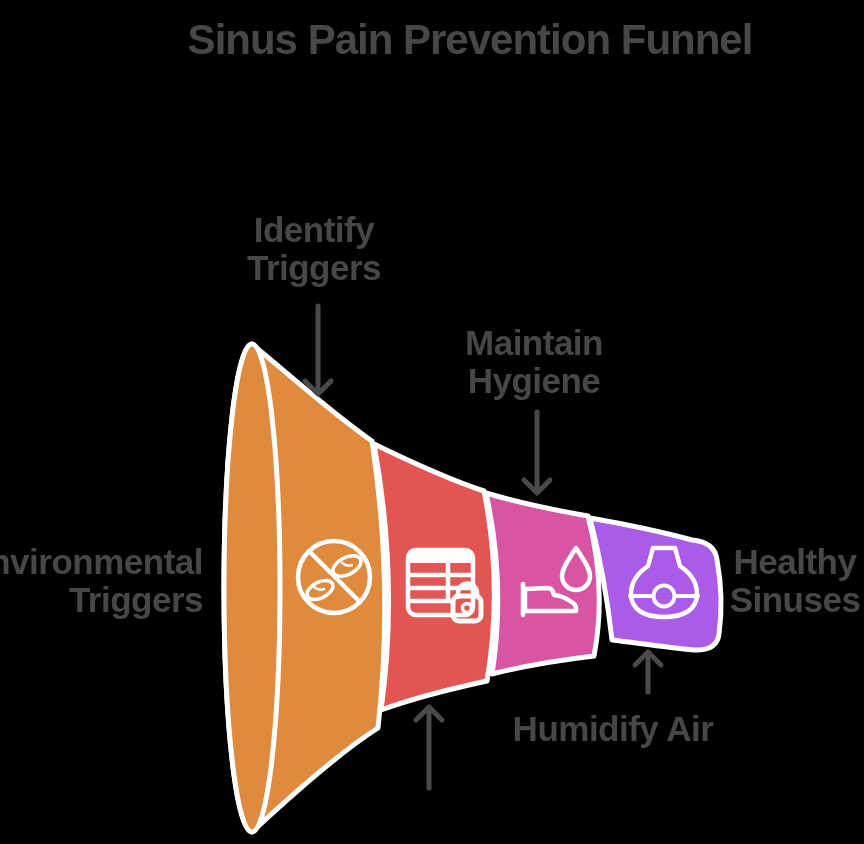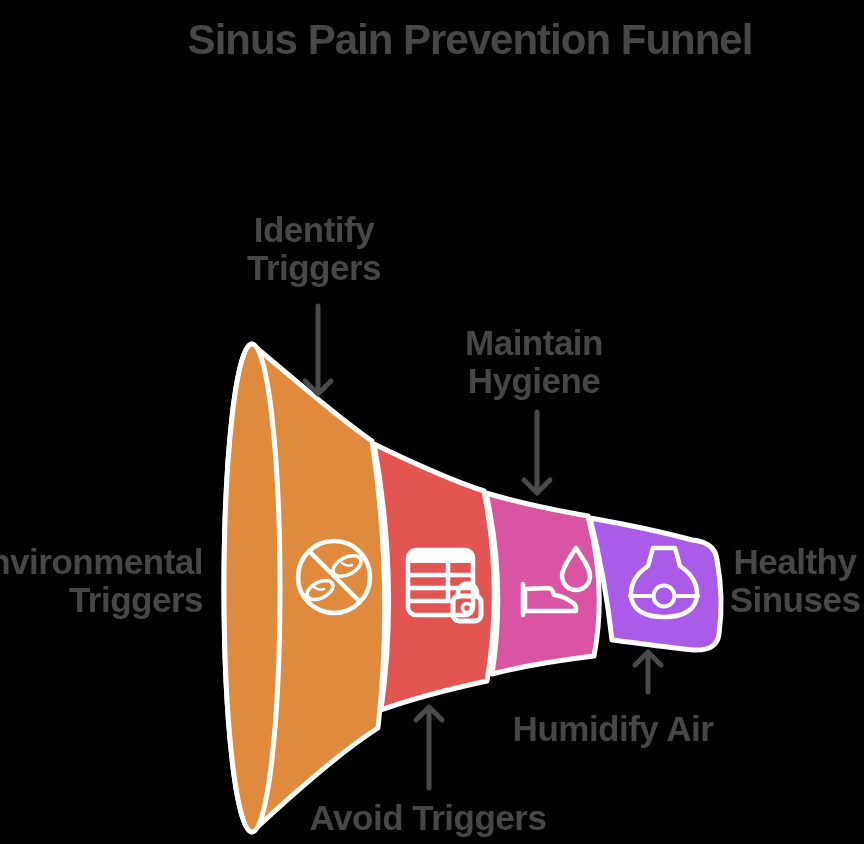--- a/index.html
+++ b/index.html
@@ -94,16 +94,15 @@
   <div class="page-title">Sinus Pain Prevention Funnel</div>
 
   <div class="label center" style="left:234px;top:211px;width:160px;">Identify Triggers</div>
 
   <div class="label center" style="left:454px;top:324px;width:160px;text-align:center;">Maintain Hygiene</div>
 
   <div class="label right" style="left:-57px;top:543px;width:260px;">Environmental Triggers</div>
 
   <div class="label center" style="left:725px;top:543px;width:140px;">Healthy Sinuses</div>
 
-  <div class="label nowrap" style="left:428px;top:799px;">Avoid Triggers</div>
 
   <div class="label nowrap" style="left:613px;top:710px;">Humidify Air</div>
 </div>
 
 </body></html>

